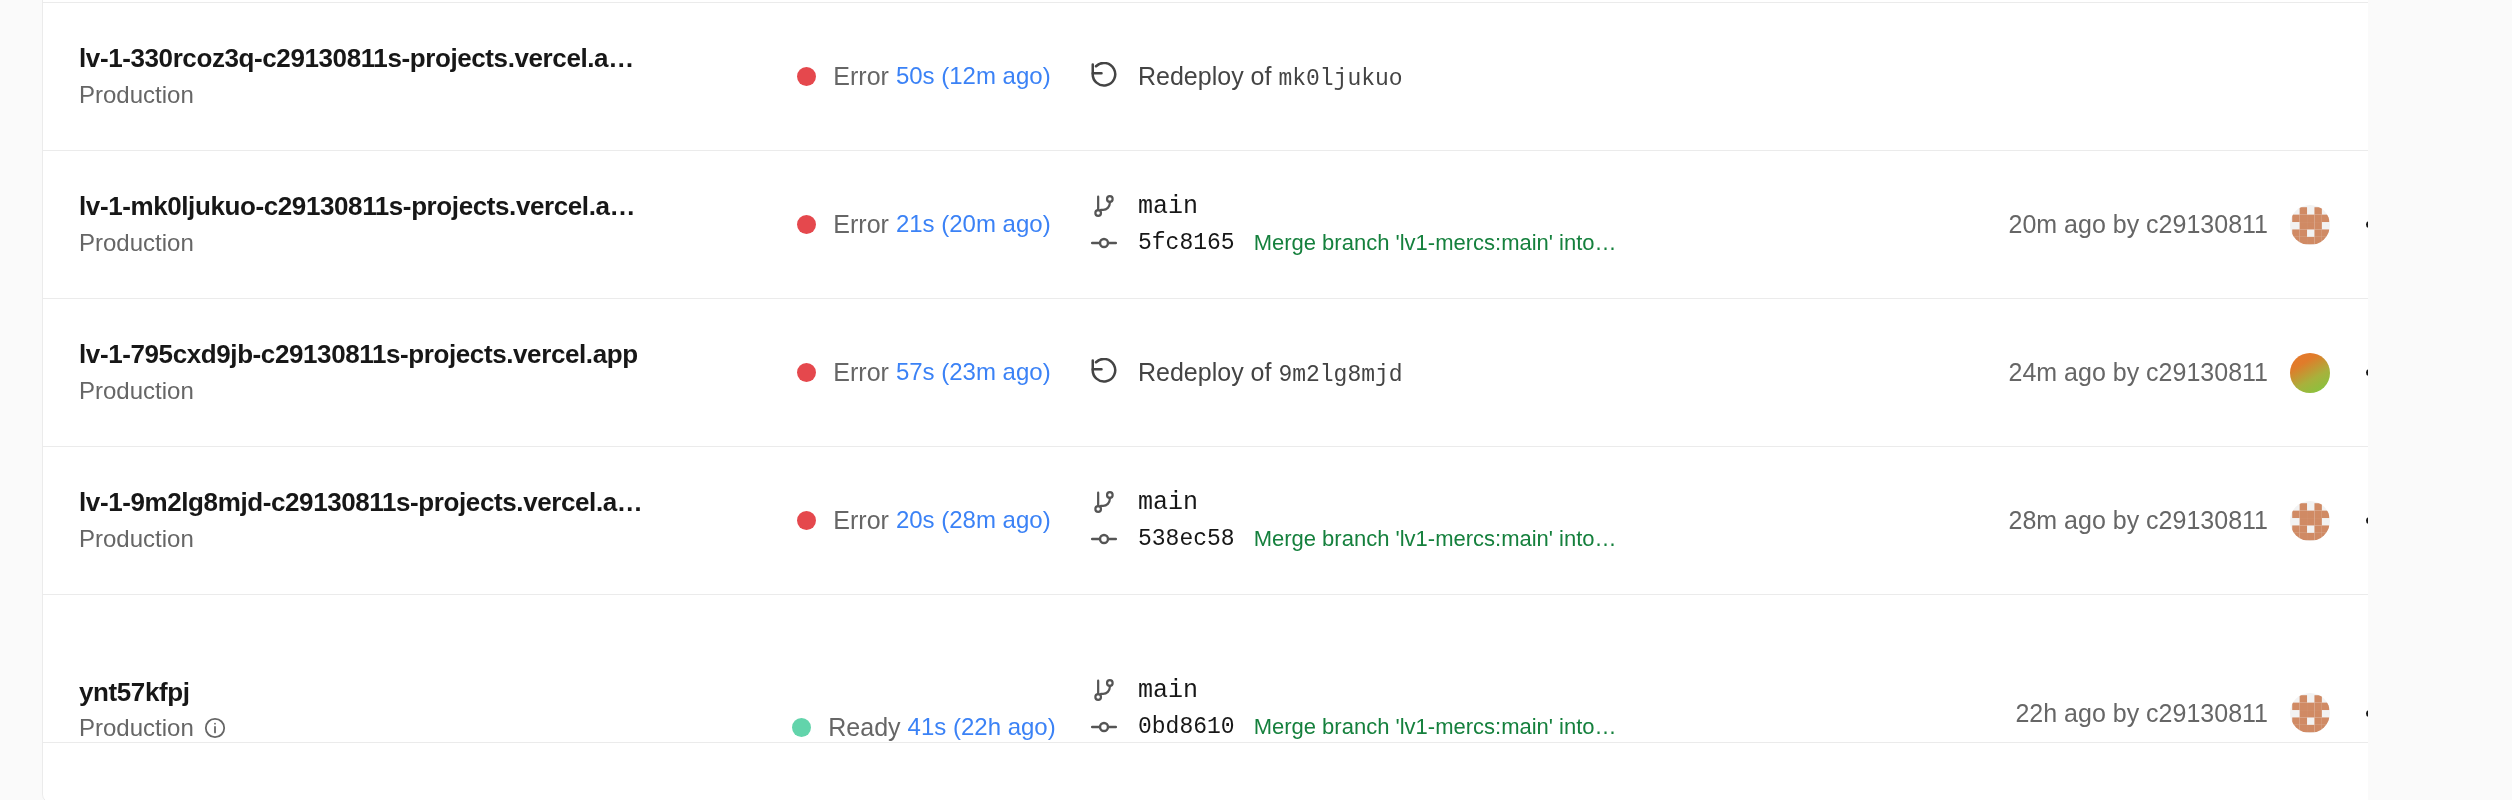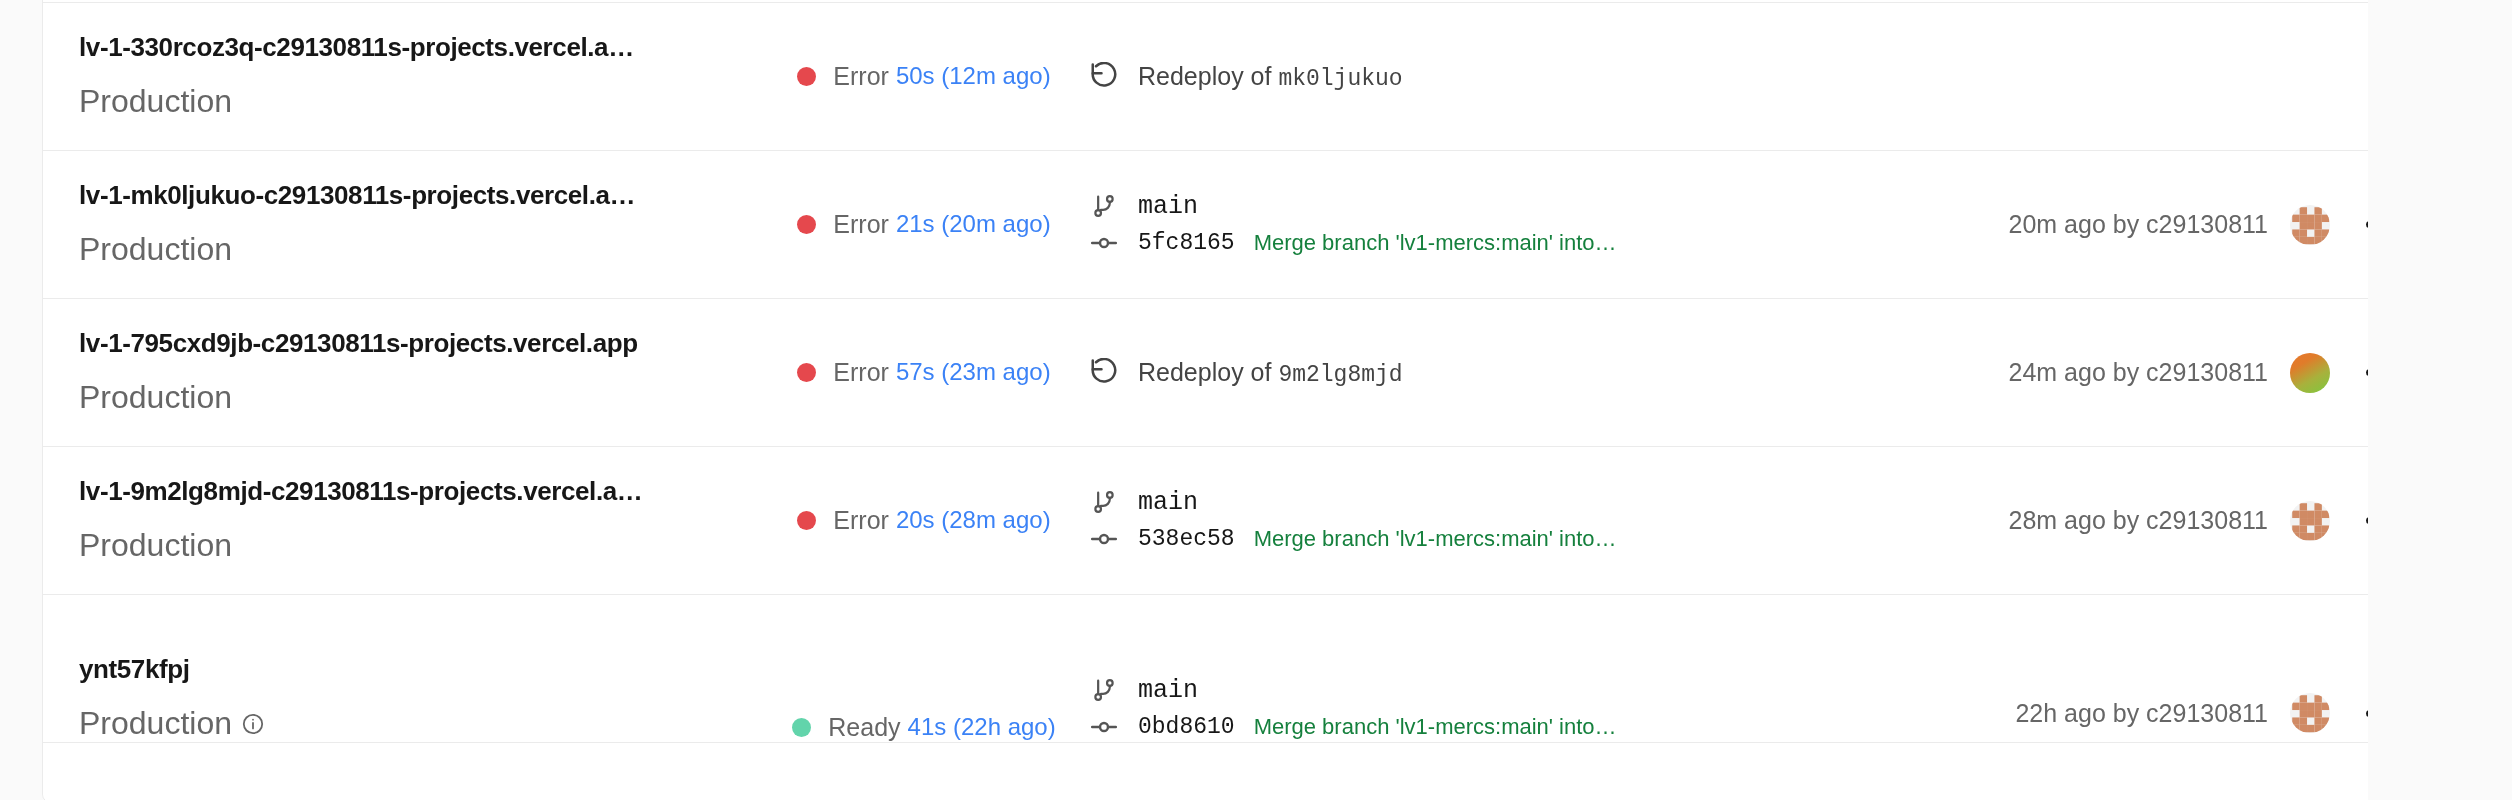--- a/index.html
+++ b/index.html
@@ -51,28 +51,27 @@
     font-size: 26px;
     font-weight: 700;
     color: #171717;
     letter-spacing: -0.4px;
     white-space: nowrap;
     overflow: hidden;
     text-overflow: ellipsis;
     line-height: 1.15;
   }
   .domain-sub {
-    font-size: 32px;
+    font-size: 24px;
     color: #666666;
     font-weight: 400;
     display: flex;
     align-items: center;
     gap: 9px;
     line-height: 1.15;
-    margin-top: 13px;
   }
   .info-icon {
     display: inline-flex;
     align-items: center;
     justify-content: center;
     width: 24px;
     height: 24px;
     flex: 0 0 24px;
   }
 

